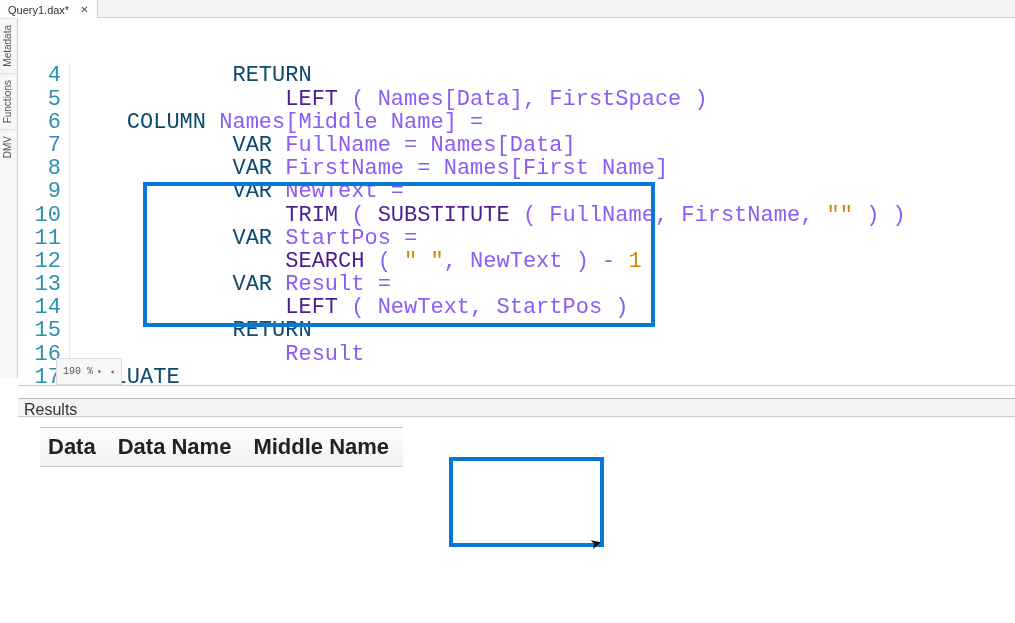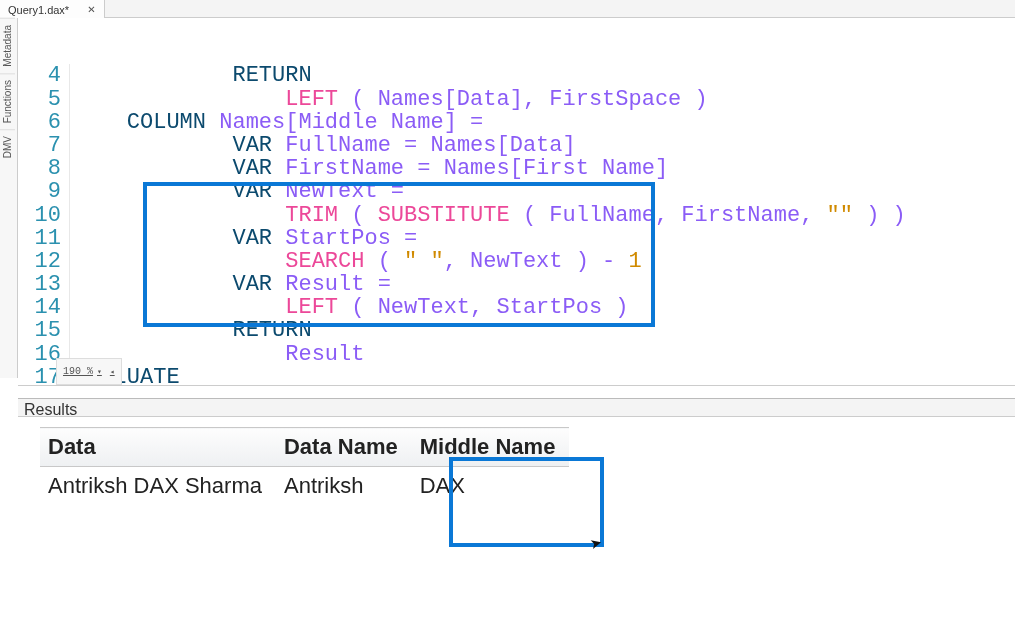--- a/index.html
+++ b/index.html
@@ -18,21 +18,21 @@
     display: flex;
     font-size: 11px;
     color: #333;
   }
   .tab {
     height: 18px;
     padding: 1px 8px 0 8px;
     background: #fdfdfd;
     border-right: 1px solid #ccc;
     display: flex; align-items: center;
-    gap: 18px;
+    gap: 11px;
   }
   .tab .close { font-size: 10px; color: #555; cursor: default; }
 
   
   .sidetabs {
     position: absolute;
     left: 0; top: 18px;
     width: 18px;
     height: 360px;
     border-right: 1px solid #ccc;
@@ -78,21 +78,21 @@
     border-right: 1px solid #e8e8e8;
     user-select: none;
     flex-shrink:0;
   }
   .cc {
     padding-left: 4px;
     white-space: pre;
   }
   
   .kw   { color: #0c4a6e; }
-  .func { color: #ec4899; }  
+  .func { color: #4c1d95; }  
   .num  { color: #d08a00; }
   .str  { color: #d08a00; }
   .plain{ color: #8b5cf6; }
 
   
   .code-highlight {
     position: absolute;
     border: 4px solid #0a78d6;
     pointer-events: none;
     left: 125px; top: 164px;
@@ -102,21 +102,21 @@
   
   .zoom {
     position: absolute;
     left: 38px;
     bottom: 0;
     font-size: 10px;
     color: #555;
     background:#f7f7f7;
     padding: 1px 6px;
     border:1px solid #ddd;
-    display:flex; align-items:center; gap:4px;text-decoration:underline;
+    display:flex; align-items:center; gap:4px;
   }
   .zoom .arrow { font-size:8px; }
 
   
   .results-panel {
     position: absolute;
     left: 18px; right: 0;
     top: 398px;
     bottom: 0;
     border-top: 1px solid #bbb;
@@ -199,22 +199,17 @@
   <div class="results-header">Results</div>
   <table class="grid" id="results-grid">
       <thead>
         <tr>
           <th>Data</th>
           <th>Data Name</th>
           <th>Middle Name</th>
         </tr>
       </thead>
       <tbody>
-        <tr class="row0">
-          <td>Antriksh DAX Sharma</td>
-          <td>Antriksh</td>
-          <td>DAX</td>
-        </tr>
       </tbody>
     </table>
   <div class="results-highlight"></div>
   <div class="cursor-arrow">➤</div>
 </div>
 
 </body></html>

